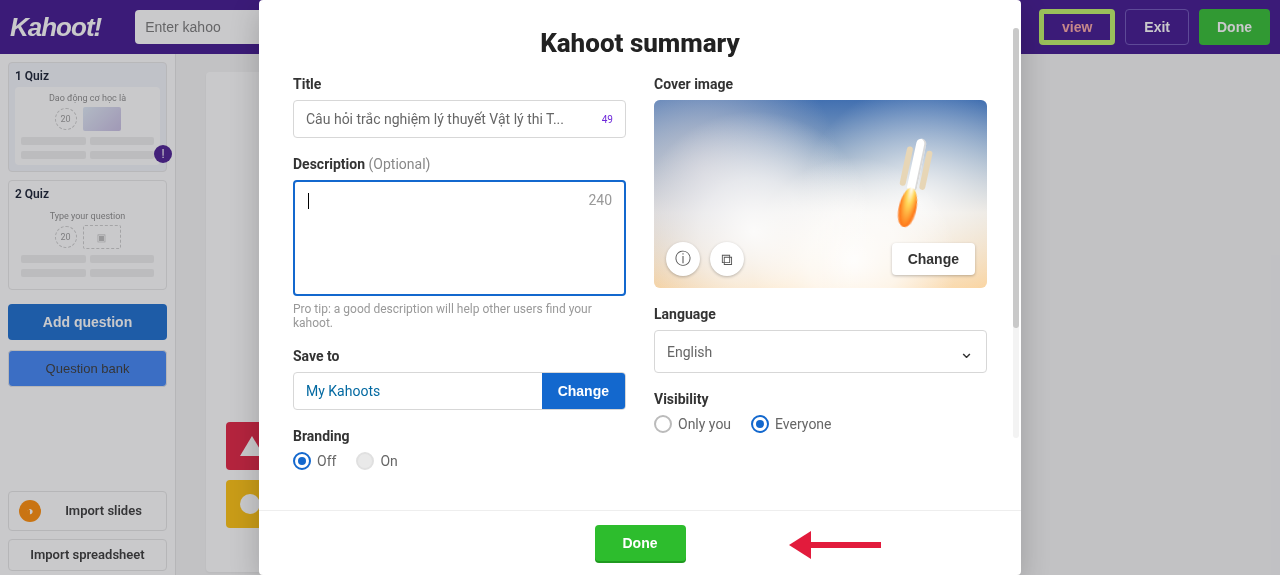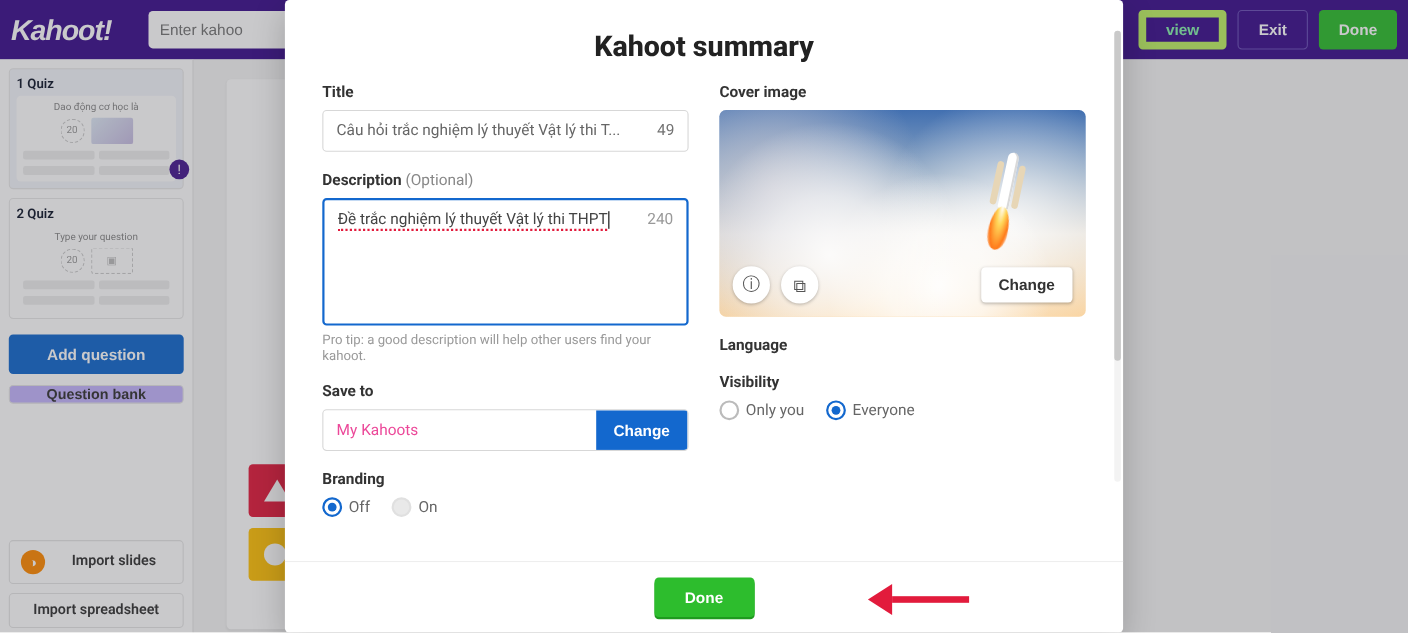--- a/index.html
+++ b/index.html
@@ -5,42 +5,42 @@
   * { box-sizing: border-box; margin: 0; padding: 0; }
   body { font-family: -apple-system, BlinkMacSystemFont, "Segoe UI", Roboto, Arial, sans-serif; background: #f2f2f2; width: 1280px; height: 575px; overflow: hidden; position: relative; }
 
   
   .topbar { height: 54px; background: #3b0f8c; display: flex; align-items: center; padding: 0 10px; gap: 10px; }
   .logo { font-family: "Arial Black", Arial; font-weight: 900; font-size: 26px; color: #fff; font-style: italic; letter-spacing: -1px; }
   .title-input-wrap { flex: 0 0 200px; padding-left: 24px; }
   .title-input { height: 34px; background: #fff; border-radius: 4px; border: none; width: 100%; padding: 0 10px; font-size: 14px; color: #999; }
   .topbar-spacer { flex: 1; }
   .topbtn { height: 36px; padding: 0 18px; border-radius: 4px; border: none; font-weight: 700; font-size: 14px; cursor: pointer; }
-  .topbtn.preview { background: transparent; color: #86efac; border: 7px solid #bef264; }
+  .topbtn.preview { background: transparent; color: #fca5a5; border: 5px solid #bef264; }
   .topbtn.exit { background: transparent; color: #fff; border: 1px solid #6b4fb8; }
   .topbtn.done-top { background: #2dbd2d; color: #fff; }
 
   
   .editor { display: flex; height: calc(100% - 54px); }
   .leftpane { width: 176px; background: #fff; border-right: 1px solid #e5e5e5; padding: 8px; overflow: hidden; position: relative; }
   .slidecard { border: 1px solid #e8e8e8; border-radius: 4px; padding: 6px; margin-bottom: 8px; position: relative; }
   .slidecard.sel { background: #f3f5fb; }
   .slide-label { font-size: 12px; color: #0f172a; font-weight: 600; margin-bottom: 4px; }
   .slide-thumb { background: #fff; border-radius: 4px; padding: 6px; }
   .slide-thumb .q { font-size: 9px; color: #888; text-align: center; }
   .slide-thumb .thumb-row { display:flex; align-items:center; justify-content:center; gap:6px; margin-top:4px; }
   .slide-thumb .circ { width: 22px; height: 22px; border:1px dashed #ccc; border-radius: 50%; display:flex; align-items:center; justify-content:center; font-size:9px; color:#999; }
   .slide-thumb .imgph { width: 38px; height: 24px; border:1px dashed #ccc; border-radius:2px; display:flex; align-items:center; justify-content:center; font-size:10px; color:#bbb; }
   .slide-thumb .imgph.filled { background: linear-gradient(135deg,#dfeaf6,#c7bce2); border:none; }
   .warn { position:absolute; right:-6px; bottom:8px; width:18px; height:18px; border-radius:50%; background:#46178f; color:#fff; font-size:12px; display:flex; align-items:center; justify-content:center; }
   .thumb-opts { height: 8px; margin-top:6px; display:flex; gap:4px; }
   .thumb-opts div { flex:1; height:8px; background:#eee; border-radius:2px; }
 
   .addq { width: 100%; background:#1368ce; color:#fff; border:none; border-radius:4px; padding:10px; font-weight:700; font-size:14px; margin-top:6px; cursor:pointer; }
-  .qbank { width:100%; background:#c4b5fd; color:#333; border:1px solid #e5e5e5; border-radius:4px; font-weight:700; font-size:13px; margin-top:10px; cursor:pointer; }
+  .qbank { width:100%; background:#3b82f6; color:#333; border:1px solid #e5e5e5; border-radius:4px; padding:10px; font-weight:400; font-size:13px; margin-top:10px; cursor:pointer; }
 
   .importers { position:absolute; bottom:4px; left:8px; right:8px; display:flex; flex-direction:column; gap:8px; }
   .importbtn { background:#fff; border:1px solid #e5e5e5; border-radius:4px; padding:8px 10px; display:flex; align-items:center; gap:10px; font-size:13px; font-weight:600; color:#333; text-align:center; cursor:pointer; }
   .importbtn .icn { width:22px; height:22px; border-radius:50%; background:#ff8a00; display:flex; align-items:center; justify-content:center; color:#fff; font-size:12px; }
   .importbtn .txt { flex:1; line-height:1.1; }
 
   .canvas { flex:1; background:#f5f5f5; padding:18px 30px; }
   .qcard { background:#fff; width:720px; height:500px; border-radius:4px; padding:20px; box-shadow: 0 1px 2px rgba(0,0,0,0.05);}
   .answers { display:flex; flex-direction:column; gap:10px; margin-top:330px;}
   .ans { height:48px; border-radius:4px; display:flex; align-items:center; padding-left:14px; color:#fff; }
@@ -55,30 +55,30 @@
   .dialog-body { padding: 28px 34px 10px 34px; overflow-y:auto; flex:1; }
   .dlg-title { font-size:26px; font-weight:800; color:#222; margin-bottom:18px;text-align:center; }
 
   .row { display:flex; gap:28px; }
   .col { flex:1 1 50%; }
 
   .fld-label { font-size:14px; font-weight:700; color:#333; margin-bottom:8px; }
   .fld-label .opt { font-weight:400; color:#888; }
 
   .ibox { width:100%; border:1px solid #d7d7d7; border-radius:4px; padding:10px 12px; font-size:14px; color:#666; display:flex; align-items:center; position:relative; }
-  .ibox .cnt { position:absolute; right:12px; color:#737373; font-size:14px; }
+  .ibox .cnt { position:absolute; right:12px; color:#6d28d9; font-size:10px; }
   .tbox { width:100%; height:116px; border:2px solid #1368ce; border-radius:4px; padding:10px 12px; font-size:14px; color:#444; position:relative; }
   .tbox .txtval { display:inline; border-bottom: 2px dotted #e21b3c; }
   .tbox .caret { display:inline-block; width:1px; height:16px; background:#000; vertical-align:middle; margin-left:1px; }
   .tbox .cnt { position:absolute; right:12px; top:10px; color:#999; font-size:14px; }
 
   .tip { font-size:12px; color:#999; margin-top:6px; }
 
   .saveto { display:flex; align-items:center; border:1px solid #d7d7d7; border-radius:4px; overflow:hidden; }
-  .saveto .val { flex:1; padding:10px 12px; color:#ec4899; font-size:14px; }
+  .saveto .val { flex:1; padding:10px 12px; color:#0369a1; font-size:14px; }
   .saveto .chg { background:#1368ce; color:#fff; border:none; padding:10px 16px; font-weight:700; font-size:14px; cursor:pointer; }
 
   .cover { position:relative; width:100%; height:188px; border-radius:6px; overflow:hidden; background: linear-gradient(180deg,#4270b1 0%, #8fa7c2 30%, #e6e1d9 60%, #f9d19a 100%); }
   .smoke { position:absolute; inset:0; background:
     radial-gradient(circle at 30% 70%, rgba(255,255,255,0.9) 0%, rgba(255,255,255,0.6) 20%, rgba(255,255,255,0) 45%),
     radial-gradient(circle at 60% 85%, rgba(255,255,255,0.95) 0%, rgba(255,255,255,0.7) 18%, rgba(255,255,255,0) 40%),
     radial-gradient(circle at 80% 55%, rgba(255,255,255,0.8) 0%, rgba(255,255,255,0.4) 20%, rgba(255,255,255,0) 42%),
     radial-gradient(circle at 15% 40%, rgba(200,200,210,0.9) 0%, rgba(200,200,210,0.5) 20%, rgba(255,255,255,0) 45%);
   }
   .shuttle { position:absolute; right:60px; top:38px; width:26px; height:80px; transform: rotate(12deg); }
@@ -213,21 +213,21 @@
           <div class="ibox">
             <span>Câu hỏi trắc nghiệm lý thuyết Vật lý thi T...</span>
             <span class="cnt">49</span>
           </div>
 
           <div class="fld-label" style="margin-top:18px;">
             <span>Description</span>
             <span class="opt">(Optional)</span>
           </div>
           <div class="tbox">
-            <span class="txtval">Đề trắc nghiệm lý thuyết Vật lý thi THPT</span><span class="caret"></span>
+            <span class="caret"></span>
             <span class="cnt">240</span>
           </div>
           <div class="tip">Pro tip: a good description will help other users find your kahoot.</div>
 
           <div class="fld-label" style="margin-top:18px;">Save to</div>
           <div class="saveto">
             <div class="val">My Kahoots</div>
             <button class="chg">Change</button>
           </div>
 
@@ -259,20 +259,24 @@
                   <span>ⓘ</span>
                 </div>
               <div class="circle-btn">
                   <span>⧉</span>
                 </div>
               <button class="change-btn">Change</button>
             </div>
           </div>
 
           <div class="fld-label" style="margin-top:18px;">Language</div>
+          <div class="langsel">
+            <span>English</span>
+            <span class="chev">⌄</span>
+          </div>
 
           <div class="fld-label" style="margin-top:18px;">Visibility</div>
           <div class="branding-row">
             <label class="radio">
               <span class="rdot"></span>
               <span>Only you</span>
             </label>
             <label class="radio">
               <span class="rdot on"></span>
               <span>Everyone</span>

